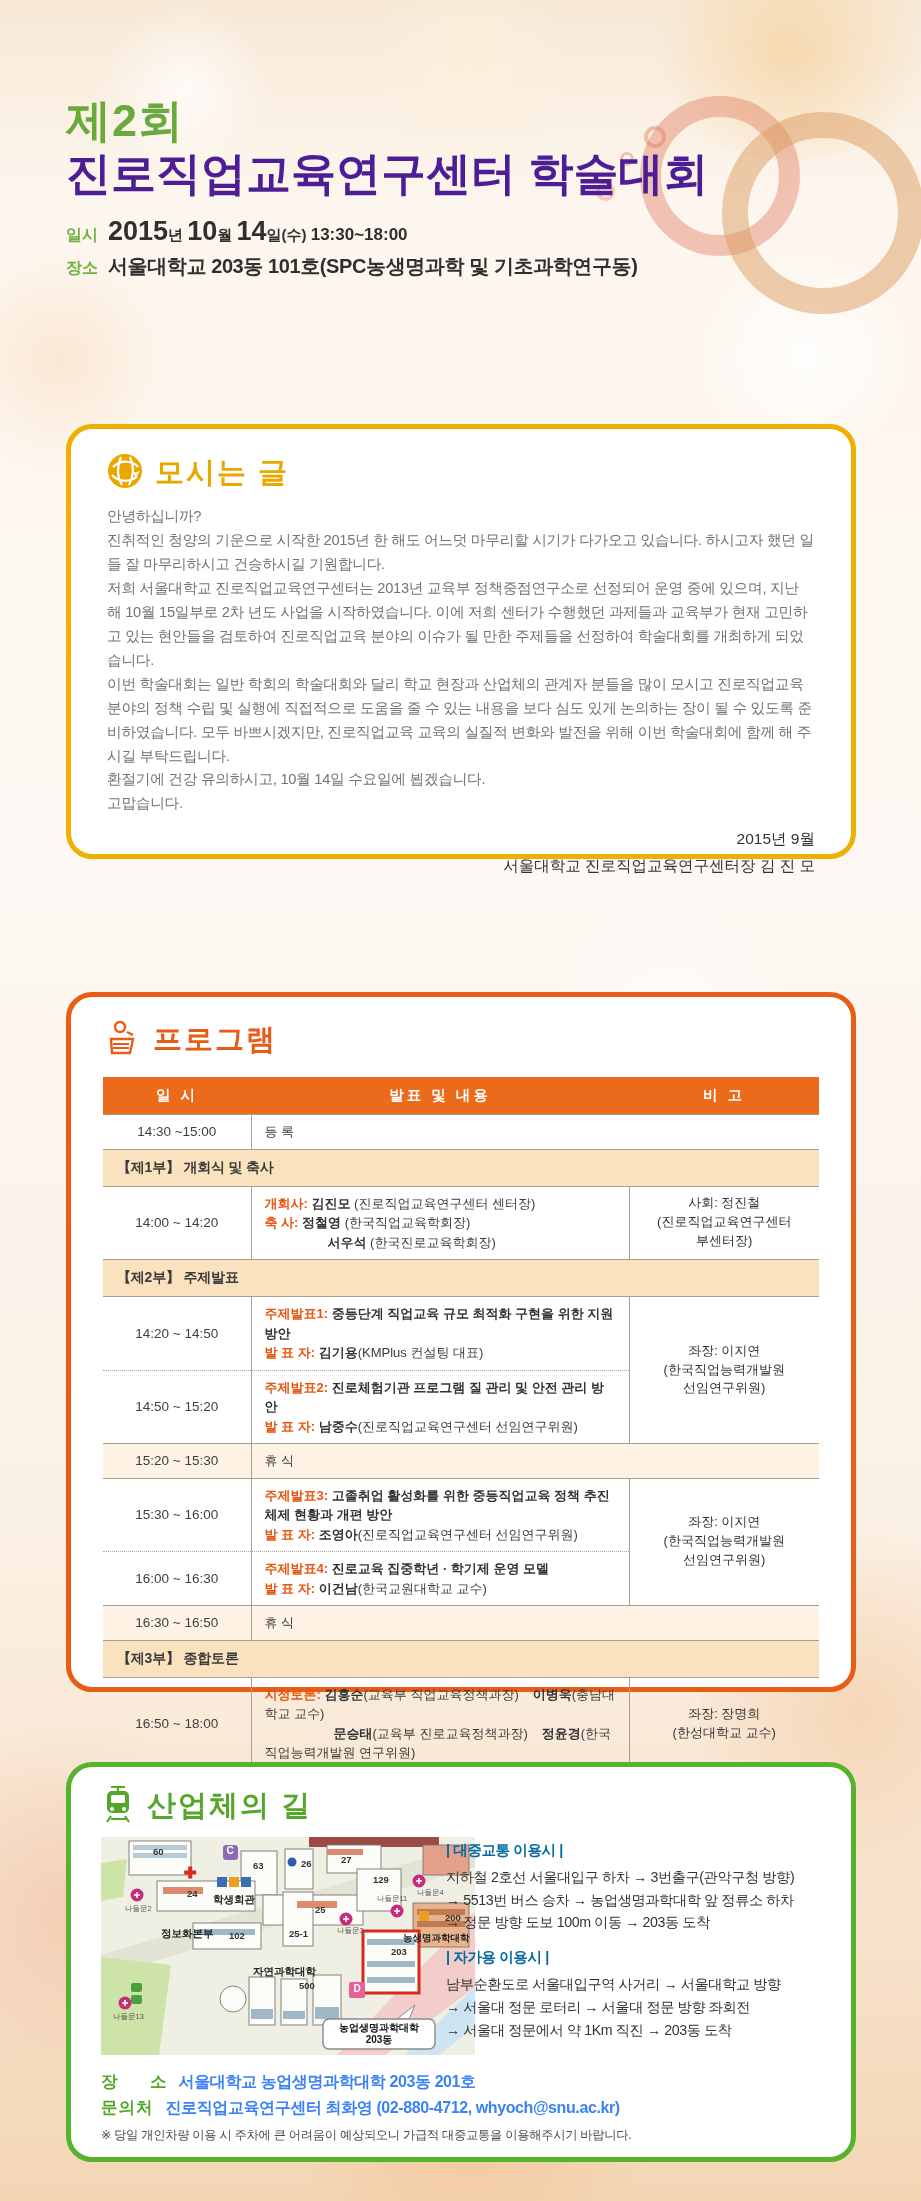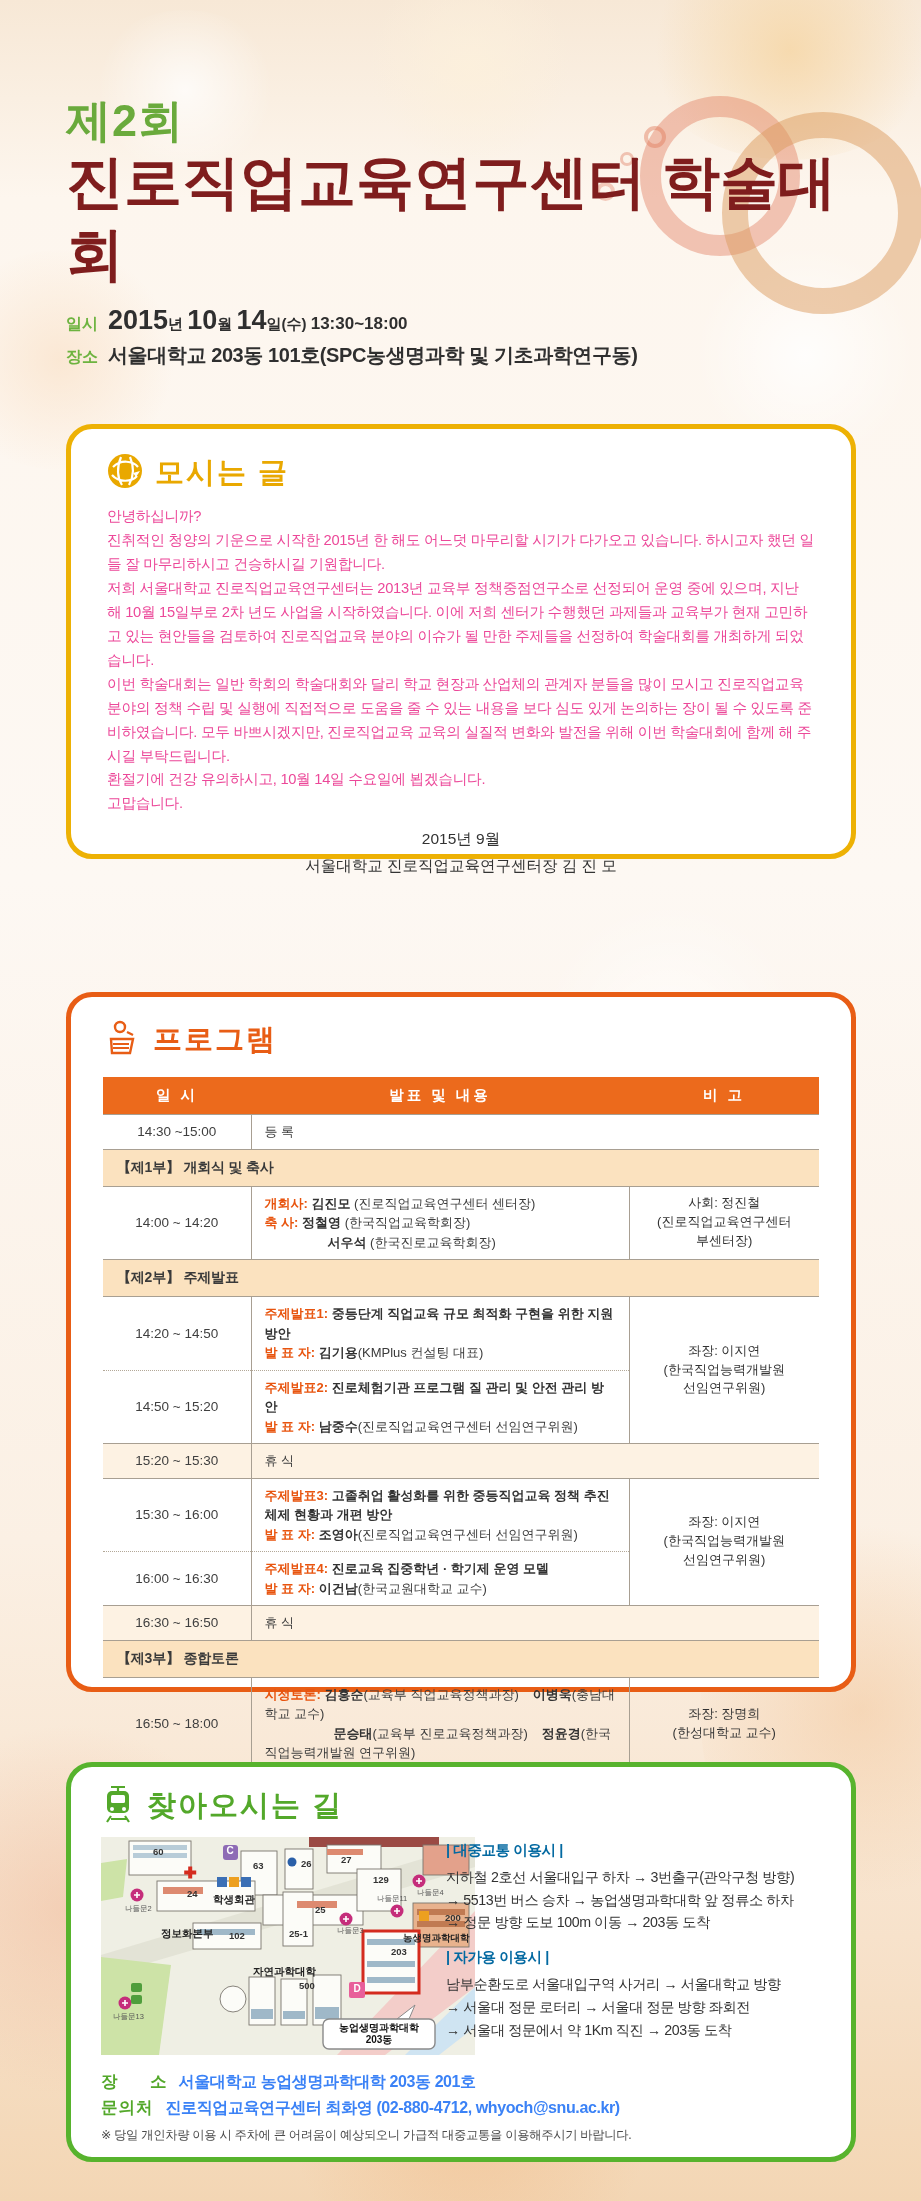--- a/index.html
+++ b/index.html
@@ -22,40 +22,40 @@
   .b9{left:540px;top:900px;width:260px;height:260px;background:radial-gradient(circle,rgba(255,255,255,.6),rgba(255,255,255,0) 70%);}
   .ring{position:absolute;border-radius:50%;pointer-events:none;}
   .ringA{left:640px;top:96px;width:118px;height:118px;border:21px solid rgba(223,121,92,.42);}
   .ringB{left:722px;top:112px;width:150px;height:150px;border:26px solid rgba(219,156,96,.5);}
   .dotA{left:644px;top:126px;width:14px;height:14px;border:4px solid rgba(223,121,92,.45);}
   .dotB{left:620px;top:152px;width:8px;height:8px;border:3px solid rgba(223,121,92,.4);}
   .dotC{left:596px;top:182px;width:11px;height:11px;border:4px solid rgba(223,121,92,.35);}
   
   .poster-header{position:absolute;left:66px;top:96px;width:800px;}
   .title1{font-size:45px;font-weight:bold;color:#6aaa3c;letter-spacing:1px;line-height:1.1;}
-  .title2{font-size:58px;font-weight:bold;color:#7f1d1d;letter-spacing:0px;line-height:1.25;}
+  .title2{font-size:45px;font-weight:bold;color:#4c1d95;letter-spacing:0px;line-height:1.25;}
   .info-line{margin-top:14px;font-size:17px;}
   .info-label{color:#6db33f;font-weight:bold;font-size:16px;margin-right:10px;}
   .dt-big{font-size:27px;font-weight:bold;color:#2f2f2f;}
   .dt-small{font-size:15px;font-weight:bold;color:#2f2f2f;}
   .dt-time{font-size:17px;font-weight:bold;color:#2f2f2f;}
   .venue-line{margin-top:6px;}
   .venue-value{font-size:20px;font-weight:bold;color:#2f2f2f;letter-spacing:-0.4px;}
   
   .round-box{position:absolute;left:66px;width:790px;background:#fff;border-radius:26px;box-sizing:border-box;}
   .box-invite{top:424px;height:435px;border:5px solid #edb104;padding:24px 36px 24px 36px;}
   .box-program{top:992px;height:700px;border:5px solid #e85d15;padding:22px 32px 24px 32px;}
   .box-directions{top:1762px;height:400px;border:5px solid #57b32d;padding:18px 30px 16px 30px;}
   .box-head{display:flex;align-items:center;gap:12px;}
   .box-head .box-title{font-size:29px;font-weight:bold;letter-spacing:2px;}
   .t-gold{color:#e9a800;} .t-orange{color:#e85d15;} .t-green{color:#53a82a;}
   
-  .invite-body{margin-top:12px;font-size:14.7px;line-height:1.63;color:#ec4899;letter-spacing:-0.3px;}
+  .invite-body{margin-top:12px;font-size:14.7px;line-height:1.63;color:#737373;letter-spacing:-0.3px;}
   .invite-body p{margin:0;}
-  .sign{margin-top:10px;text-align:center;font-size:15.5px;color:#333;line-height:1.7;}
+  .sign{margin-top:10px;text-align:right;font-size:15.5px;color:#333;line-height:1.7;}
   
   table.prog{width:100%;border-collapse:collapse;margin-top:16px;table-layout:fixed;font-size:13px;}
   table.prog th{background:#ec6a1c;color:#fff;font-size:14.5px;font-weight:bold;padding:9px 4px;letter-spacing:3px;}
   table.prog th:nth-child(1){width:140px;}
   table.prog th:nth-child(3){width:182px;}
   table.prog td{border-top:1px solid #a89f92;vertical-align:middle;}
   table.prog{border-bottom:1px solid #a89f92;}
   .td-time{text-align:center;color:#3f3f3f;font-size:13.5px;border-right:1px solid #a89f92;padding:8px 2px;}
   .td-content{padding:7px 13px;line-height:1.5;border-right:1px solid #a89f92;}
   .td-content.span2{border-right:none;}
@@ -257,21 +257,21 @@
     <span>
       <svg width="34" height="38" viewBox="0 0 34 38">
         <path d="M10 2 h14 M17 2 v4" stroke="#53a82a" stroke-width="2.2" fill="none"></path>
         <rect x="6" y="6" width="22" height="22" rx="5" fill="#53a82a"></rect>
         <rect x="10" y="10" width="14" height="8" rx="1.5" fill="#fff"></rect>
         <circle cx="11" cy="24" r="2" fill="#fff"></circle>
           <circle cx="23" cy="24" r="2" fill="#fff"></circle>
         <path d="M10 31 l-4 6 M24 31 l4 6 M10 34 h16" stroke="#53a82a" stroke-width="2.2" fill="none"></path>
       </svg>
     </span>
-    <span class="box-title t-green">찾아오시는 길</span>
+    <span class="box-title t-green">산업체의 길</span>
   </div>
   <div class="dir-flex">
     <div class="map-wrap">
       <svg id="map-svg" width="374" height="218" viewBox="0 0 374 218">
         <rect x="0" y="0" width="374" height="218" fill="#efefe4"></rect>
         <polygon points="0,118 374,6 374,30 0,140" fill="#e3e3d6"></polygon>
         <polygon points="0,120 70,128 58,218 0,218" fill="#cde3a7"></polygon>
         <polygon points="0,26 26,22 22,60 0,64" fill="#cde3a7"></polygon>
         <polygon points="236,218 374,74 374,150 284,218" fill="#f3cdc9"></polygon>
         <polygon points="304,218 374,150 374,190 338,218" fill="#cfe4f2"></polygon>

